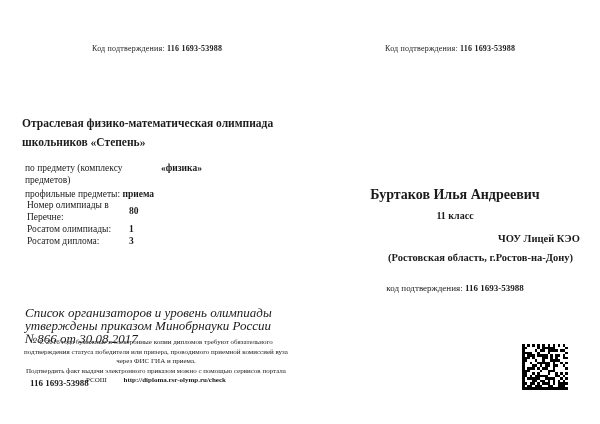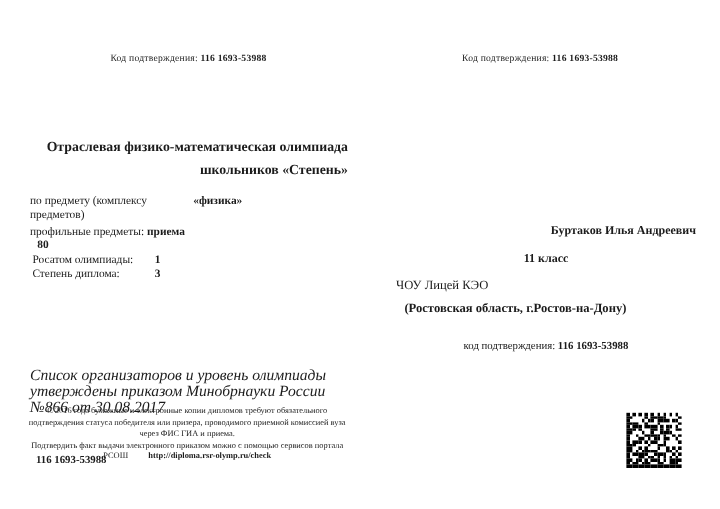--- a/index.html
+++ b/index.html
@@ -6,45 +6,45 @@
   body {
     width:600px; height:424px; position:relative; overflow:hidden;
     background:#ffffff; color:#1b1b1b;
     font-family:"Liberation Serif", "DejaVu Serif", serif;
   }
   .abs { position:absolute; }
 
   .code-line { font-size:8px; letter-spacing:0.2px; }
   .code-line .val { font-weight:bold; }
 
-  .title { left:22px; top:114px; width:268px; font-weight:bold; font-size:11.5px; line-height:19px; text-align:right; }
+  .title { left:22px; top:114px; width:268px; font-weight:bold; font-size:11.5px; line-height:19px; text-align:left; }
 
   .subject-block { left:25px; top:162px; width:265px; font-size:9.5px; line-height:12px; }
   .subject-row { display:flex; }
   .subject-row .lbl { width:104px; }
   .subject-row .val { font-weight:bold; margin-left:32px; }
   .profile-row { margin-top:2px; }
   .profile-row .val { font-weight:bold; }
 
   .details { left:27px; top:199px; width:240px; font-size:9.5px; line-height:12px; }
   .detail-row { display:flex; align-items:center; }
   .detail-row .lbl { width:98px; }
   .detail-row .val { font-weight:bold; margin-left:4px; }
 
   .order-note { left:25px; top:306px; width:268px; font-style:italic; font-size:13px; line-height:13px; }
 
   .legal { left:16px; top:338px; width:280px; font-size:7px; line-height:9.5px; text-align:center; }
   .legal .url { font-weight:bold;margin-left:15px; }
 
   .footer-code { left:30px; top:378px; font-weight:bold; font-size:9px; }
 
-  .student-name { left:330px; top:187px; width:250px; text-align:right; font-weight:bold; font-size:10px; }
+  .student-name { left:330px; top:187px; width:250px; text-align:center; font-weight:bold; font-size:14px; }
   .grade { left:330px; top:210px; width:250px; text-align:center; font-weight:bold; font-size:10px; }
-  .school { left:330px; top:233px; width:250px; text-align:left; font-weight:normal; font-size:10.5px; }
-  .school-loc { left:337px; top:249px; width:236px; text-align:left; font-weight:bold; font-size:10.5px; line-height:17px; }
+  .school { left:330px; top:233px; width:250px; text-align:right; font-weight:bold; font-size:10.5px; }
+  .school-loc { left:337px; top:249px; width:236px; text-align:right; font-weight:bold; font-size:10.5px; line-height:17px; }
   .right-code { left:330px; top:283px; width:250px; text-align:center; font-size:9px; }
   .right-code .val { font-weight:bold; }
 
   .barcode {
     left:522px; top:344px; width:46px; height:46px;
     display:grid; grid-template-columns:repeat(18, 1fr); grid-template-rows:repeat(18, 1fr);
     background:#ffffff;
   }
   .barcode .bk { background:#000000; }
 </style>
@@ -67,28 +67,29 @@
     <span class="val">«физика»</span>
   </div>
   <div class="profile-row">
     <span>профильные предметы:</span>
     <span class="val">приема</span>
   </div>
 </div>
 
 <div class="abs details">
   <div class="detail-row">
+    <span class="lbl">Номер олимпиады в Перечне:</span>
     <span class="val">80</span>
   </div>
   <div class="detail-row">
     <span class="lbl">Росатом олимпиады:</span>
     <span class="val">1</span>
   </div>
   <div class="detail-row">
-    <span class="lbl">Степень диплома:</span>
+    <span class="lbl">Росатом диплома:</span>
     <span class="val">3</span>
   </div>
 </div>
 
 <div class="abs order-note">Список организаторов и уровень олимпиады утверждены приказом Минобрнауки России №866 от 30.08.2017</div>
 
 <div class="abs legal">
   <div>С 2016 года бумажные и электронные копии дипломов требуют обязательного подтверждения статуса победителя или призера, проводимого приемной комиссией вуза через ФИС ГИА и приема.</div>
   <div>
     <span>Подтвердить факт выдачи электронного приказом можно с помощью сервисов портала РСОШ </span><span class="url">http://diploma.rsr-olymp.ru/check</span>

